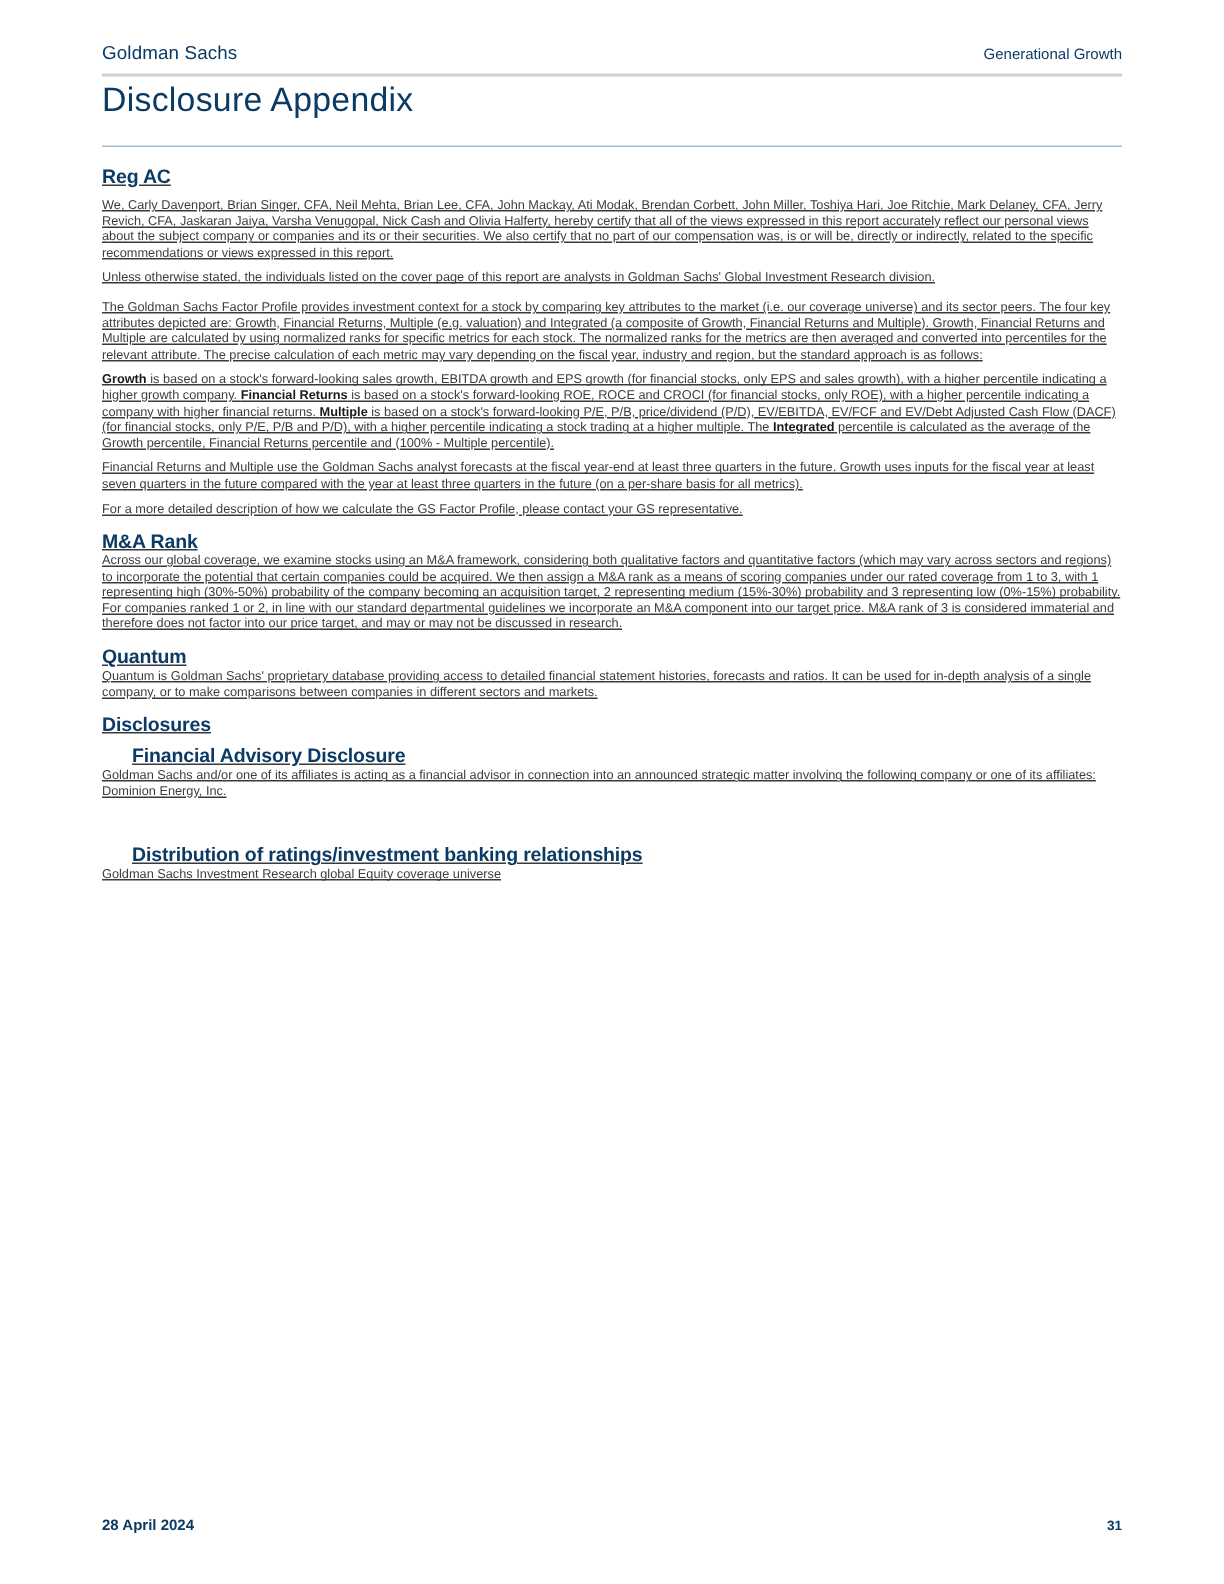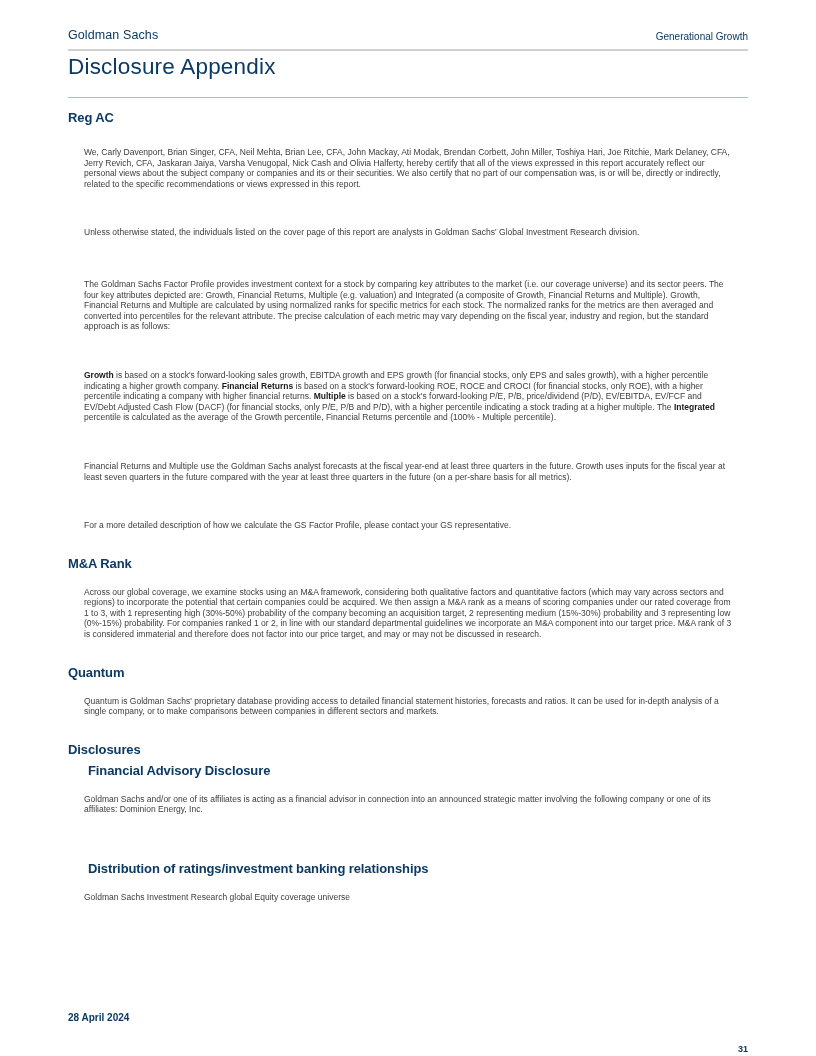--- a/index.html
+++ b/index.html
@@ -5,29 +5,29 @@
   html, body { margin: 0; padding: 0; background: #ffffff; }
   body { width: 816px; height: 1056px; position: relative; overflow: hidden;
          font-family: "Liberation Sans", "DejaVu Sans", sans-serif; color: #3a3a3a; }
   .page { position: absolute; left: 68px; top: 0; width: 680px; }
   .hdr { position: absolute; top: 28px; left: 0; width: 680px; height: 16px; }
   .hdr-left { position: absolute; left: 0; top: 0; font-size: 12.5px; color: #0b3a64; letter-spacing: 0.1px; }
   .hdr-right { position: absolute; right: 0; top: 3px; font-size: 10px; color: #0b3a64; }
   .rule-top { position: absolute; top: 49px; left: 0; width: 680px; height: 2px; background: #d0d0d0; }
   .title { position: absolute; top: 54px; left: 0; font-size: 22.5px; color: #0b3a64; letter-spacing: 0.2px; margin: 0; font-weight: normal; }
   .rule-title { position: absolute; top: 97px; left: 0; width: 680px; height: 1px; background: #a9bdd0; }
-  .content { position: absolute; top: 110px; left: 0; width: 680px; }
+  .content { position: absolute; top: 110px; left: 0; width: 680px; text-decoration: underline; }
   h2.sec { margin: 0; font-size: 13px; font-weight: bold; color: #0b3a64; line-height: 15px; letter-spacing: -0.1px; }
   h3.sub { margin: 0; font-size: 13px; font-weight: bold; color: #0b3a64; line-height: 15px; letter-spacing: -0.1px; padding-left: 20px; }
-  p { margin: 16px; font-size: 8.5px; line-height: 10.6px; color: #3c3c3c; }
+  p { margin: 0; font-size: 8.5px; line-height: 10.6px; color: #3c3c3c; }
   p b { color: #1a1a1a; }
   .gap-s { height: 6px; }
   .gap-m { height: 9px; }
   .ftr-left { position: absolute; top: 1012px; left: 0; font-size: 10px; color: #0b3a64; font-weight: bold; }
-  .ftr-right { position: absolute; top: 1044px; right: 0; font-size: 9px; color: #0b3a64; font-weight: bold; }
+  .ftr-right { position: absolute; top: 1012px; right: 0; font-size: 9px; color: #0b3a64; font-weight: bold; }
 </style>
 </head>
 <body>
 
 <div class="page">
   <div class="hdr">
     <span class="hdr-left">Goldman Sachs</span>
     <span class="hdr-right">Generational Growth</span>
   </div>
   <div class="rule-top"></div>

